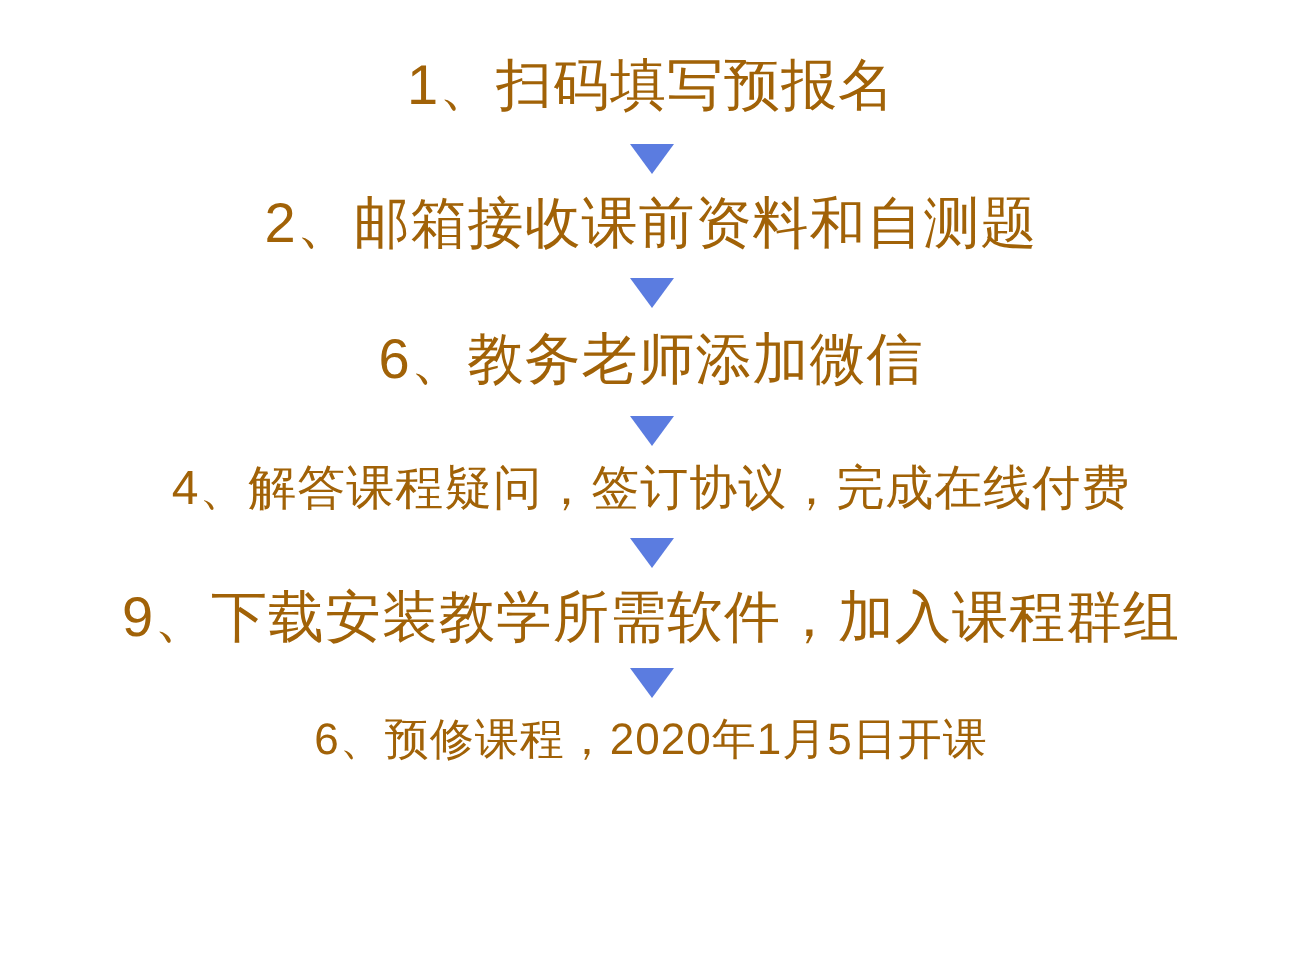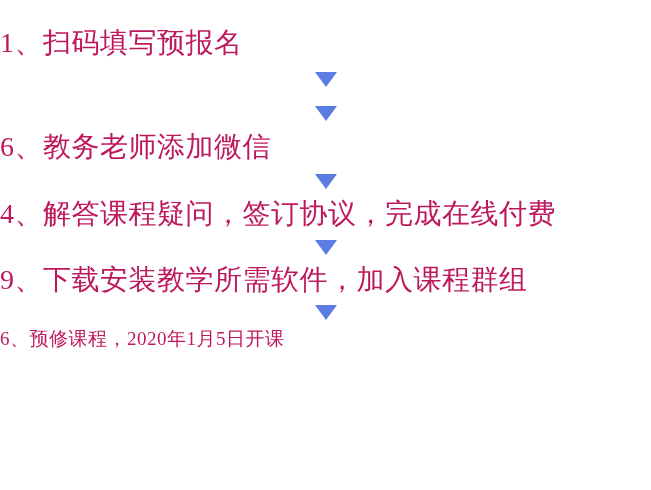--- a/index.html
+++ b/index.html
@@ -18,57 +18,57 @@
     height: 490px;
     box-sizing: border-box;
     padding: 26px 0 18px 0;
     display: flex;
     flex-direction: column;
     align-items: center;
     justify-content: flex-start;
   }
   .step {
     width: 100%;
-    text-align: left;
-    color: #be185d;
+    text-align: center;
+    color: #a16207;
     font-size: 27px;
     line-height: 1.2;
     letter-spacing: 0.5px;
     white-space: nowrap;
-    font-family: Liberation Serif, serif;
   }
   .arrow {
     width: 0;
     height: 0;
     border-left: 11px solid transparent;
     border-right: 11px solid transparent;
     border-top: 15px solid #5b7ce0;
     margin: 9px 0 9px 0;
   }
   .arrow.a1 { margin-top: 12px; margin-bottom: 8px; }
   .arrow.a2 { margin-top: 11px; margin-bottom: 9px; }
   .arrow.a3 { margin-top: 11px; margin-bottom: 8px; }
   .arrow.a4 { margin-top: 9px; margin-bottom: 8px; }
   .arrow.a5 { margin-top: 9px; margin-bottom: 8px; }
   .step.s1 { font-size: 28px; }
   .step.s2 { font-size: 28px; }
   .step.s3 { font-size: 28px; }
-  .step.s4 { font-size: 28px; }
+  .step.s4 { font-size: 24px; }
   .step.s5 { font-size: 28px; }
-  .step.s6 { font-size: 19px; }
+  .step.s6 { font-size: 22px; }
 </style>
 </head>
 <body>
 
 <div class="flow">
 
   <div class="step s1">1、扫码填写预报名</div>
 
   <div class="arrow a1"></div>
 
+  <div class="step s2">2、邮箱接收课前资料和自测题</div>
 
   <div class="arrow a2"></div>
 
   <div class="step s3">6、教务老师添加微信</div>
 
   <div class="arrow a3"></div>
 
   <div class="step s4">4、解答课程疑问，签订协议，完成在线付费</div>
 
   <div class="arrow a4"></div>

